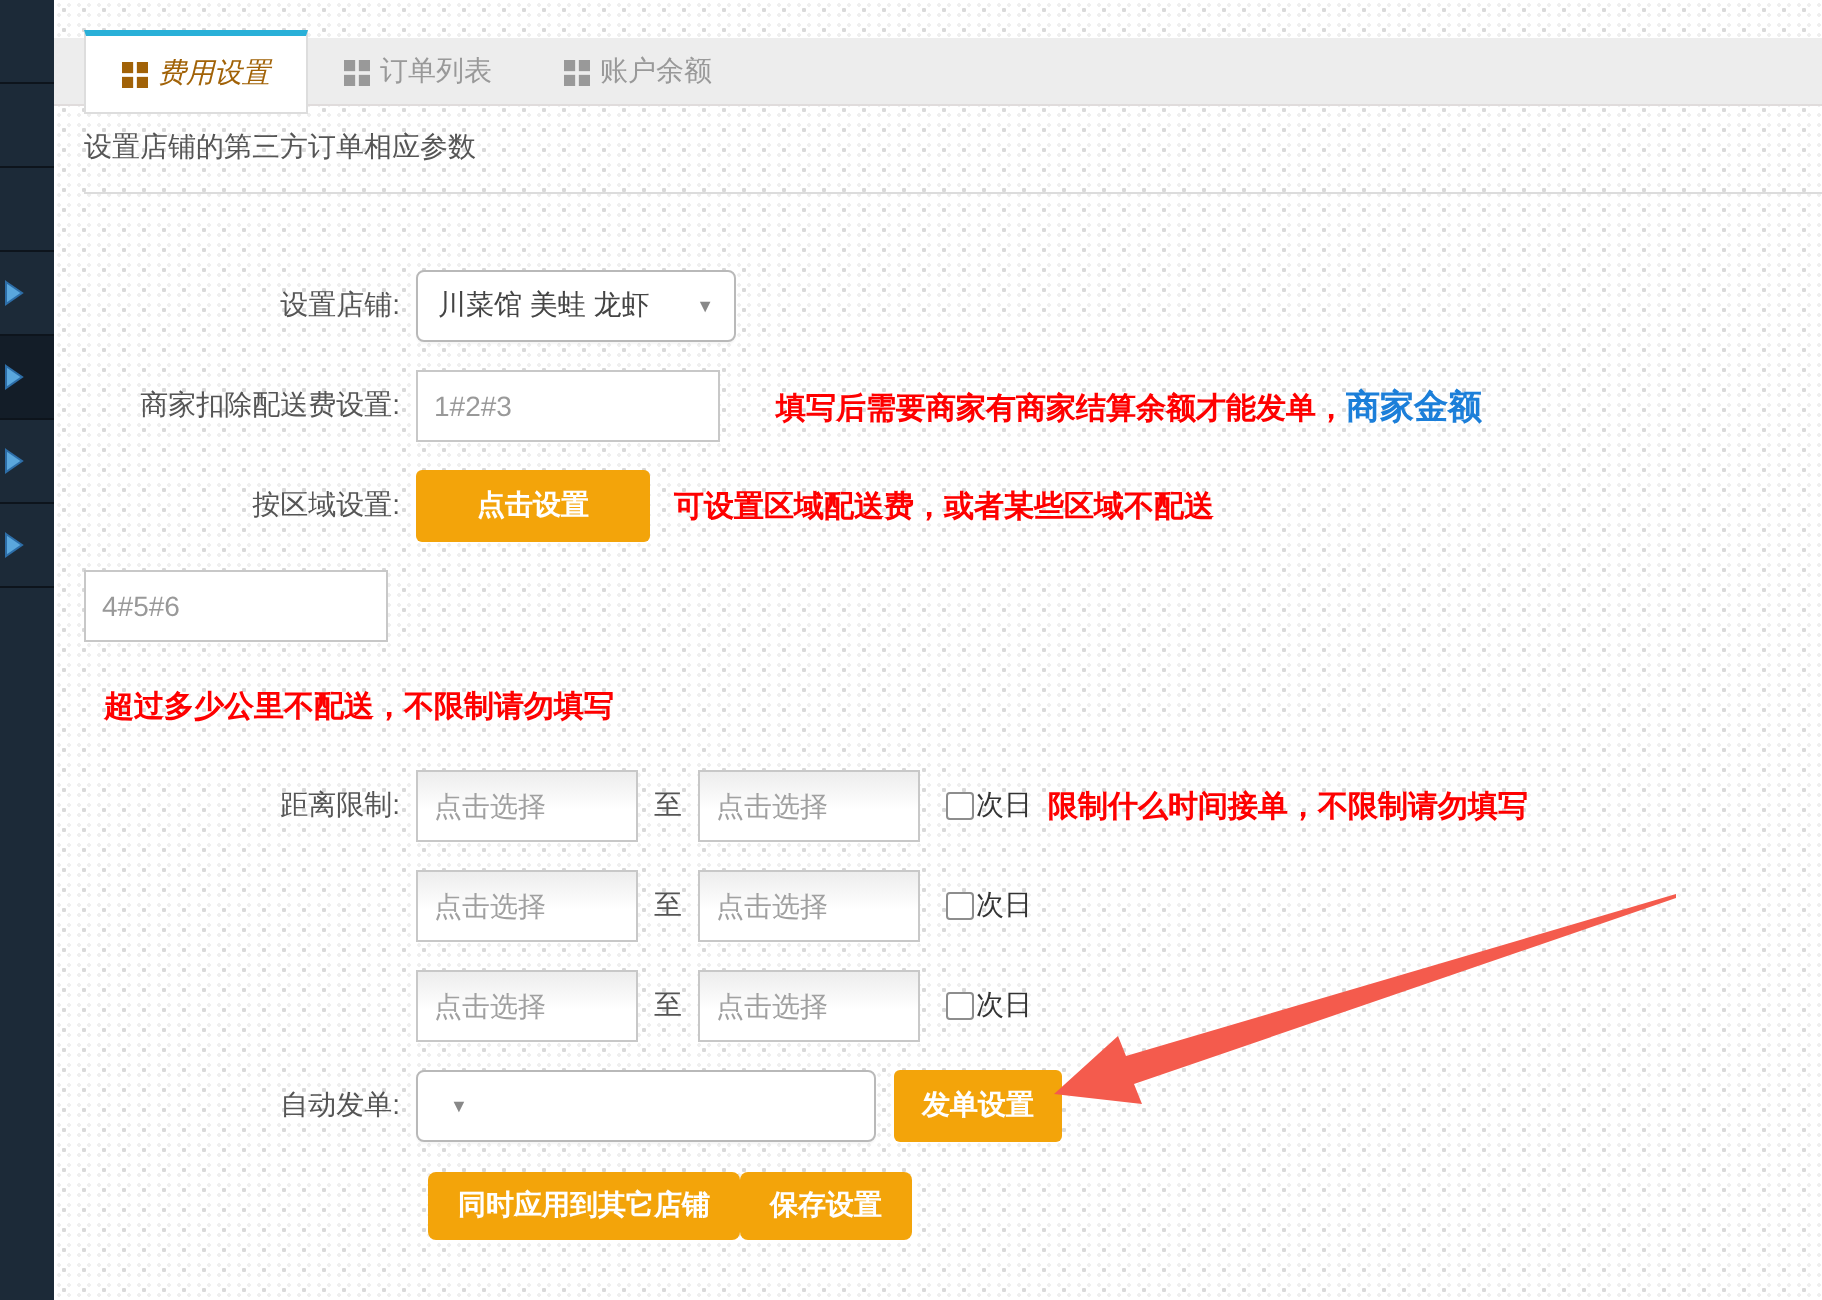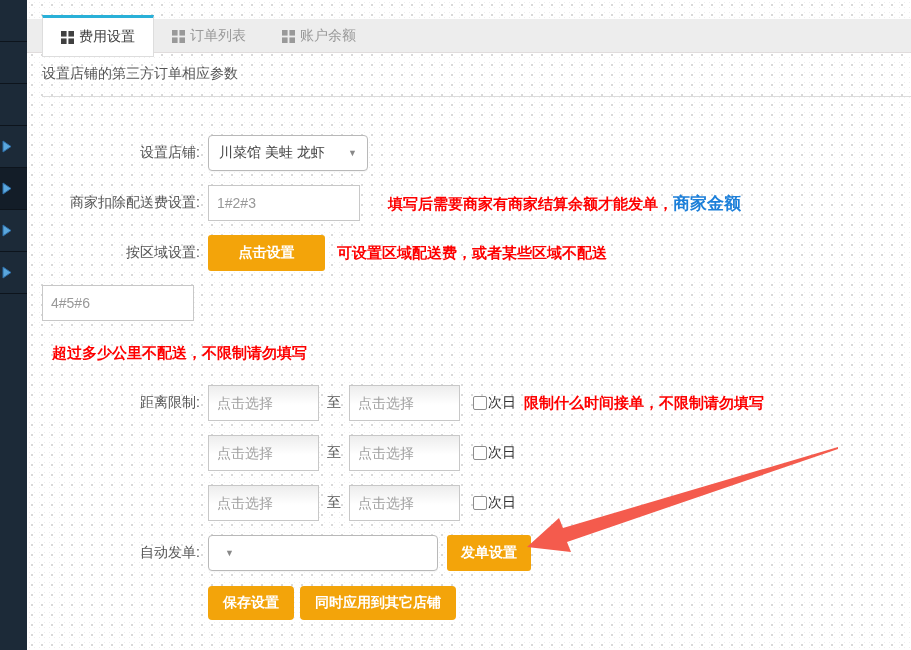--- a/index.html
+++ b/index.html
@@ -22,21 +22,21 @@
       radial-gradient(circle, #d9d9d9 1px, rgba(0,0,0,0) 1.2px),
       radial-gradient(circle, #efefef 0.8px, rgba(0,0,0,0) 1px);
     background-size: 10px 10px, 5px 5px; }
 
   
   .tabbar { position: relative; margin-top: 15px; height: 42px; }
   .tabbar .strip { position: absolute; left: 0; right: 0; top: 4px; height: 34px; background: #ededed; border-bottom: 1px solid #e0dcdc; }
   .tabs { position: relative; display: flex; padding-left: 15px; height: 42px; }
   .tab { display: flex; align-items: center; gap: 5px; padding: 0 18px; height: 42px;
          color: #999; cursor: pointer; }
-  .tab.active { background: #fff; color: #404040; border: 1px solid #ddd; border-top: 3px solid #29b0d8; }
+  .tab.active { background: #fff; color: #a16207; border: 1px solid #ddd; border-top: 3px solid #29b0d8; font-style: italic; }
   .tab .gicon { width: 13px; height: 13px; display: block; }
 
   .subtitle { margin: 8px 0 0 15px; color: #555; }
   .hr { border: none; border-top: 1px solid #dcdcdc; margin: 13px 0 0 15px; }
 
   
   .form { margin-top: 38px; padding-left: 15px; }
   .row { display: flex; align-items: center; margin-bottom: 14px; min-height: 36px; }
   .row-label { width: 158px; flex: 0 0 158px; text-align: right; margin-right: 8px; color: #555; }
 
@@ -218,22 +218,22 @@
       <div class="row">
         <div class="row-label">自动发单:</div>
         <div class="sel w-auto">
           <span class="caret">▼</span>
         </div>
         <button class="btn btn-dispatch">发单设置</button>
       </div>
 
       <div class="row" style="margin-top:12px;">
         <div class="row-label"></div>
+        <button class="btn btn-apply">同时应用到其它店铺</button>
         <button class="btn btn-save">保存设置</button>
-        <button class="btn btn-apply">同时应用到其它店铺</button>
       </div>
 
     </div>
   </div>
 
   <svg class="arrow-overlay" viewBox="0 0 911 650">
     <polygon points="838,447 563,528 559,518 527,547 571,552 567,542 838,449" fill="#f45b4d"></polygon>
   </svg>
 
 </div>

